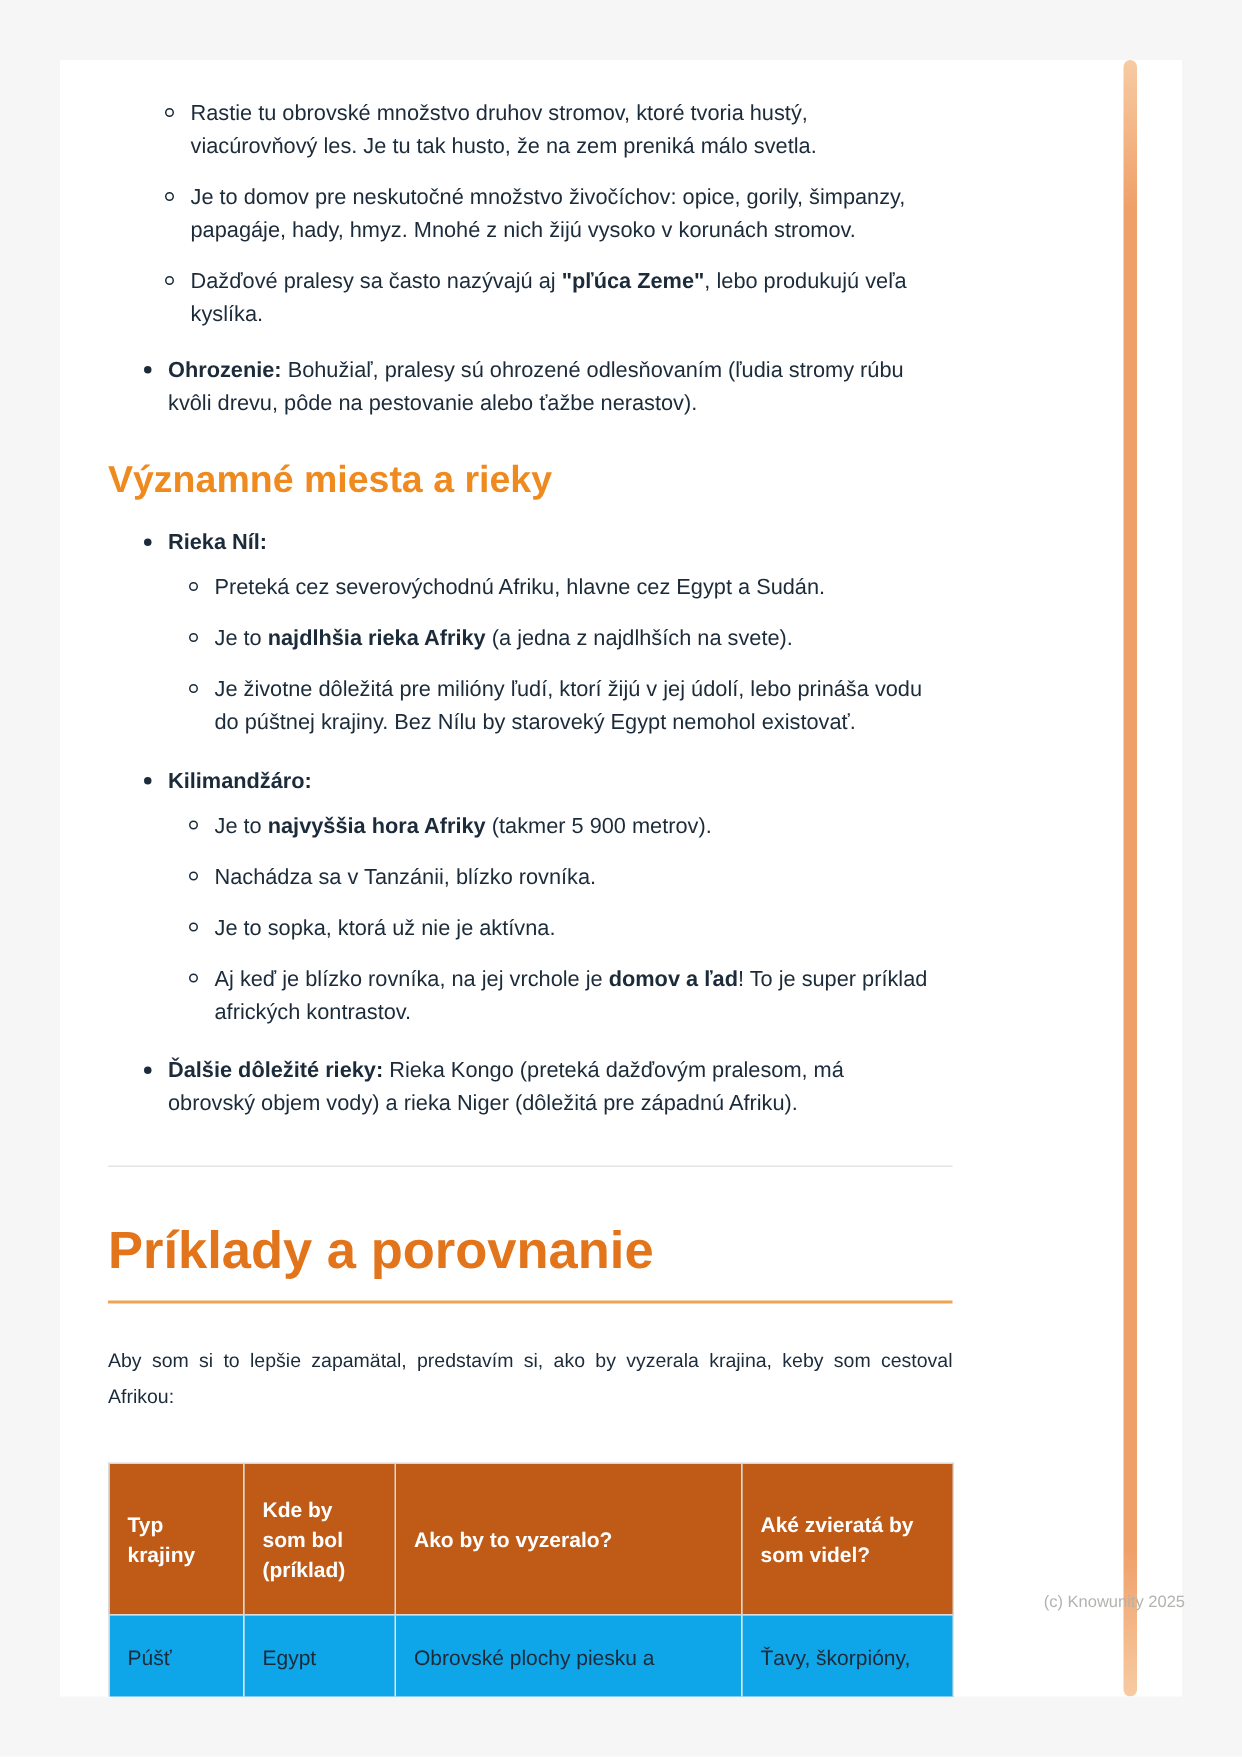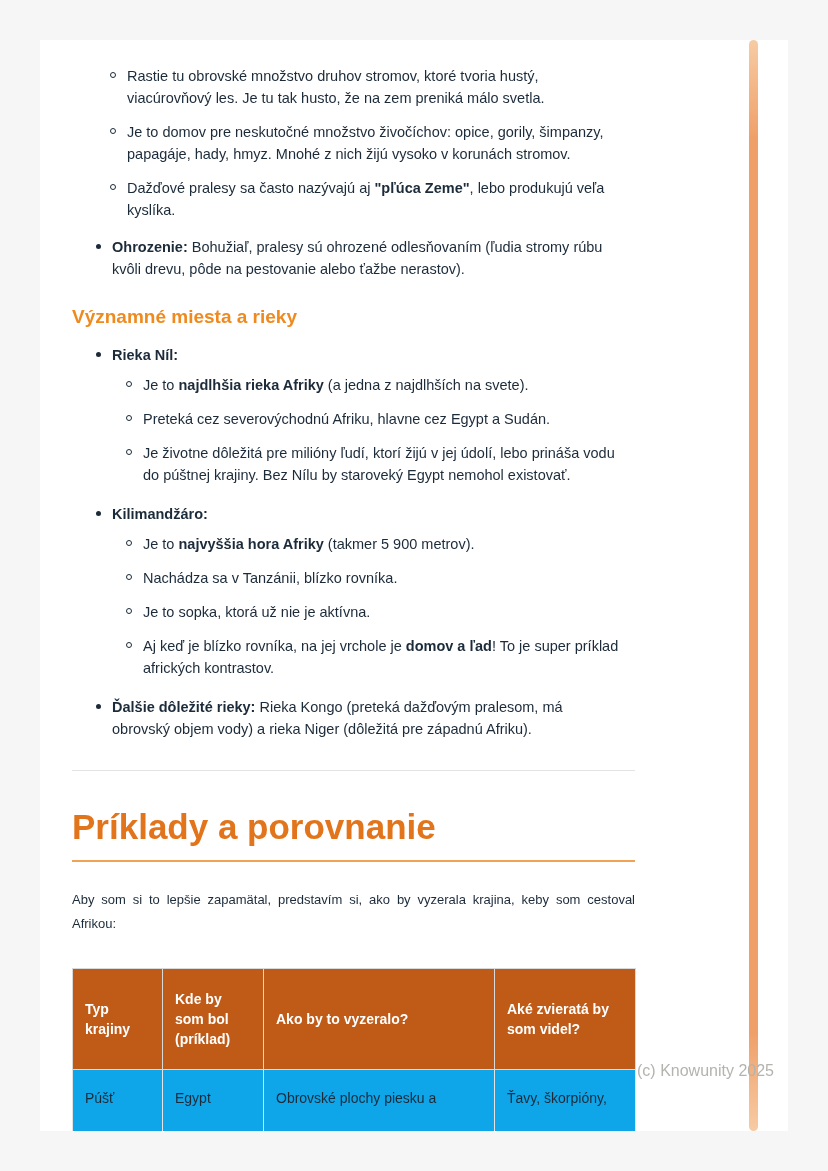--- a/index.html
+++ b/index.html
@@ -55,21 +55,21 @@
     background:var(--text);
   }
   .li.hollow::before{
     content:"";position:absolute;left:8px;top:7px;
     width:4px;height:4px;border-radius:50%;
     border:1.5px solid var(--text);
     background:transparent;
   }
   h3.h3{
     color:var(--accent-h3);
-    font-size:19px;
+    font-size:25px;
     font-weight:bold;
     margin:26px 0 16px 0;
   }
   hr.divider{
     border:none;
     border-top:1px solid var(--divider);
     margin:30px 0 0 0;
   }
   h2.h2{
     color:var(--accent-h2);
@@ -106,23 +106,23 @@
     font-size:14px;
     line-height:20px;
     padding:18px 12px;
     border:1px solid #e3e3e3;
     vertical-align:top;
     height:120px;
     background:#0ea5e9;
   }
   .watermark{
     position:absolute;
-    right:54px;
+    right:38px;
     top:1062px;
-    font-size:16px;
+    font-size:11px;
     color:#b3b3af;
     z-index:5;
   }
   strong{font-weight:bold;}
 </style>
 </head>
 <body>
 
 <div class="card">
   <div class="stripe"></div>
@@ -148,24 +148,24 @@
     </ul>
 
     <h3 class="h3">Významné miesta a rieky</h3>
 
     <ul class="blist">
 
       <li class="li solid top">
         <span><strong>Rieka Níl:</strong></span>
         <ul class="sublist">
           <li class="li hollow">
+            <span><span>Preteká cez severovýchodnú Afriku, hlavne cez Egypt a Sudán.</span></span>
+          </li>
+          <li class="li hollow">
             <span><span>Je to </span><strong>najdlhšia rieka Afriky</strong><span> (a jedna z najdlhších na svete).</span></span>
-          </li>
-          <li class="li hollow">
-            <span><span>Preteká cez severovýchodnú Afriku, hlavne cez Egypt a Sudán.</span></span>
           </li>
           <li class="li hollow">
             <span><span>Je životne dôležitá pre milióny ľudí, ktorí žijú v jej údolí, lebo prináša vodu do púštnej krajiny. Bez Nílu by staroveký Egypt nemohol existovať.</span></span>
           </li>
         </ul>
       </li>
 
       <li class="li solid top">
         <span><strong>Kilimandžáro:</strong></span>
         <ul class="sublist">

